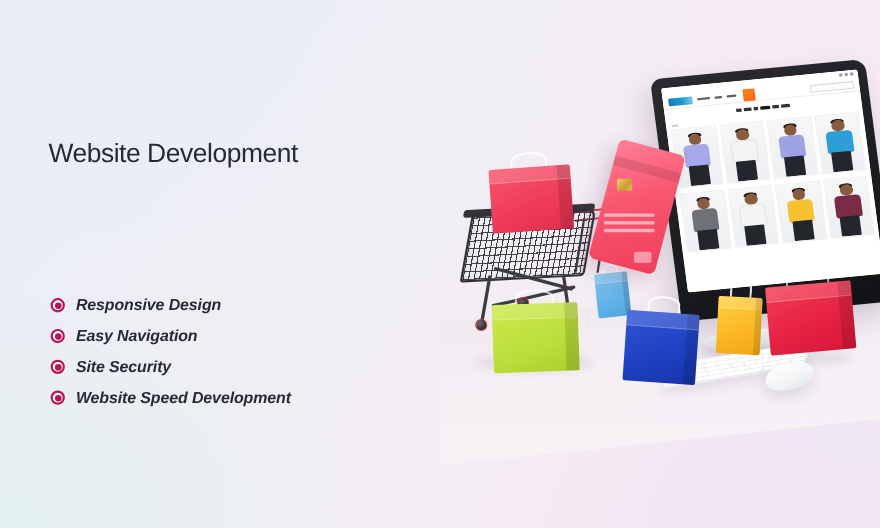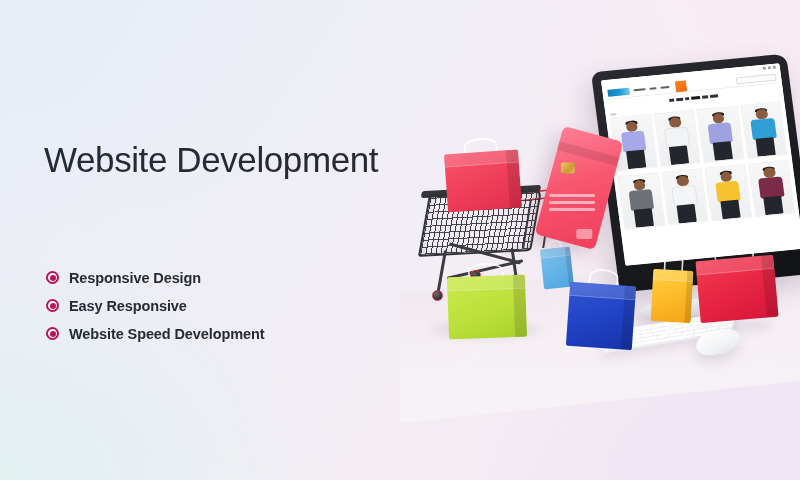--- a/index.html
+++ b/index.html
@@ -22,25 +22,25 @@
     overflow:hidden;
   }
 
   
   #copy { position:absolute; left:44px; top:112px; width:380px; }
   #headline {
     font-size:54px; font-weight:700; letter-spacing:-1.6px;
     color:#23272f; line-height:1.0;
   }
   #subhead {
-    margin-top:28px;
-    font-size:35px; font-weight:500; letter-spacing:-0.4px;
+    margin-top:14px;
+    font-size:24px; font-weight:500; letter-spacing:-0.4px;
     color:#262a33;
   }
-  #features { position:absolute; left:46px; top:264px; }
+  #features { position:absolute; left:46px; top:264px;font-style:italic; }
   .feat { display:flex; align-items:center; height:27px; margin-bottom:0px; }
   .feat + .feat { margin-top:1px; }
   .bullet {
     width:13px; height:13px; border-radius:50%;
     border:2px solid #bb1356;
     display:flex; align-items:center; justify-content:center;
     flex:0 0 auto; margin-right:10px;
     background:#ffffff;
   }
   .bullet i { width:6px; height:6px; border-radius:50%; background:#bb1356; display:block; }
@@ -326,21 +326,27 @@
     <div class="feat">
       <span class="bullet">
           <i></i>
         </span>
       <span class="feat-label">Responsive Design</span>
     </div>
     <div class="feat">
       <span class="bullet">
           <i></i>
         </span>
-      <span class="feat-label">Easy Responsive</span>
+      <span class="feat-label">Easy Navigation</span>
+    </div>
+    <div class="feat">
+      <span class="bullet">
+          <i></i>
+        </span>
+      <span class="feat-label">Site Security</span>
     </div>
     <div class="feat">
       <span class="bullet">
           <i></i>
         </span>
       <span class="feat-label">Website Speed Development</span>
     </div>
   </div>
 
   <div id="scene">

